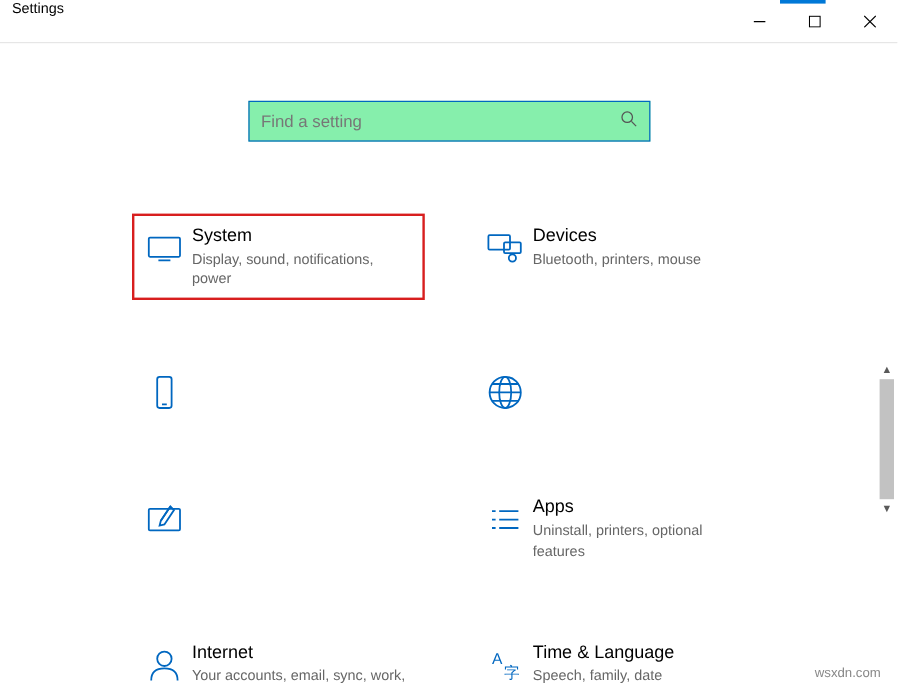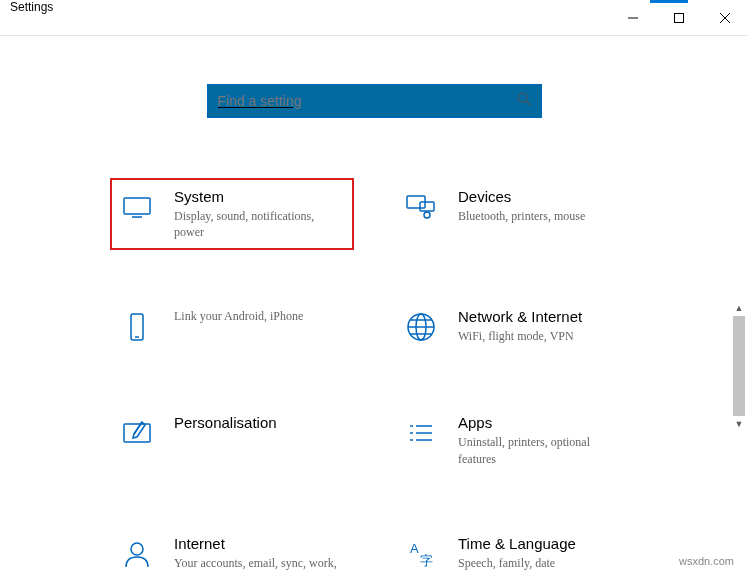--- a/index.html
+++ b/index.html
@@ -58,22 +58,21 @@
       justify-content: center;
       margin-bottom: 60px;
     }
     .search-box {
       width: 335px;
       height: 34px;
       border: 1px solid #0067c0;
       display: flex;
       align-items: center;
       padding: 0 10px;
-      background: #0369a1;
-      text-decoration: underline;
+      background: #86efac;
     }
     .search-input {
       flex: 1;
       border: none;
       outline: none;
       font-size: 14px;
       color: #000;
       background: transparent;
     }
     .search-input::placeholder { color: #777; }
@@ -82,21 +81,21 @@
     .grid {
       display: grid;
       grid-template-columns: 1fr 1fr;
       column-gap: 40px;
       row-gap: 48px;
       padding: 0 110px 0 110px;
     }
     .tile {
       display: flex;
       align-items: flex-start;
-      gap: 18px;
+      gap: 4px;
       padding: 8px 6px;
       border: 2px solid transparent;
     }
     .tile.highlighted {
       border: 2px solid #d81e1e;
     }
     .tile-icon {
       width: 38px;
       height: 38px;
       flex-shrink: 0;
@@ -110,21 +109,20 @@
     .tile-title {
       font-size: 15px;
       color: #000;
       margin-bottom: 3px;
       font-weight: 400;
     }
     .tile-desc {
       font-size: 12px;
       color: #666;
       line-height: 1.35;
-      font-family: Liberation Serif, serif;
     }
 
     .scrollbar {
       position: absolute;
       right: 2px;
       top: 300px;
       width: 14px;
       height: 150px;
     }
     .scrollbar-thumb {
@@ -223,50 +221,44 @@
     </div>
 
     <div class="tile">
       <div class="tile-icon">
         <svg viewBox="0 0 34 34">
             <rect x="11" y="4" width="12" height="26" rx="2"></rect>
             <line x1="15" y1="27" x2="19" y2="27"></line>
           </svg>
       </div>
       <div class="tile-text">
-        <div class="tile-desc">Link your Android, iPhone</div>
       </div>
     </div>
 
     <div class="tile">
       <div class="tile-icon">
         <svg viewBox="0 0 34 34">
             <circle cx="17" cy="17" r="13"></circle>
             <ellipse cx="17" cy="17" rx="5" ry="13"></ellipse>
             <line x1="4" y1="17" x2="30" y2="17"></line>
             <line x1="6" y1="10" x2="28" y2="10"></line>
             <line x1="6" y1="24" x2="28" y2="24"></line>
           </svg>
       </div>
-      <div class="tile-text">
-        <div class="tile-title">Network &amp; Internet</div>
-        <div class="tile-desc">WiFi, flight mode, VPN</div>
-      </div>
     </div>
 
     <div class="tile">
       <div class="tile-icon">
         <svg viewBox="0 0 34 34">
             <rect x="4" y="8" width="26" height="18" rx="1"></rect>
             <line x1="22" y1="6" x2="14" y2="18"></line>
             <path d="M22 6 l3 3 l-8 12 l-4 1 l1 -4 z"></path>
           </svg>
       </div>
       <div class="tile-text">
-        <div class="tile-title">Personalisation</div>
       </div>
     </div>
 
     <div class="tile">
       <div class="tile-icon">
         <svg viewBox="0 0 34 34">
             <line x1="6" y1="10" x2="9" y2="10"></line>
             <line x1="12" y1="10" x2="28" y2="10"></line>
             <line x1="6" y1="17" x2="9" y2="17"></line>
             <line x1="12" y1="17" x2="28" y2="17"></line>

